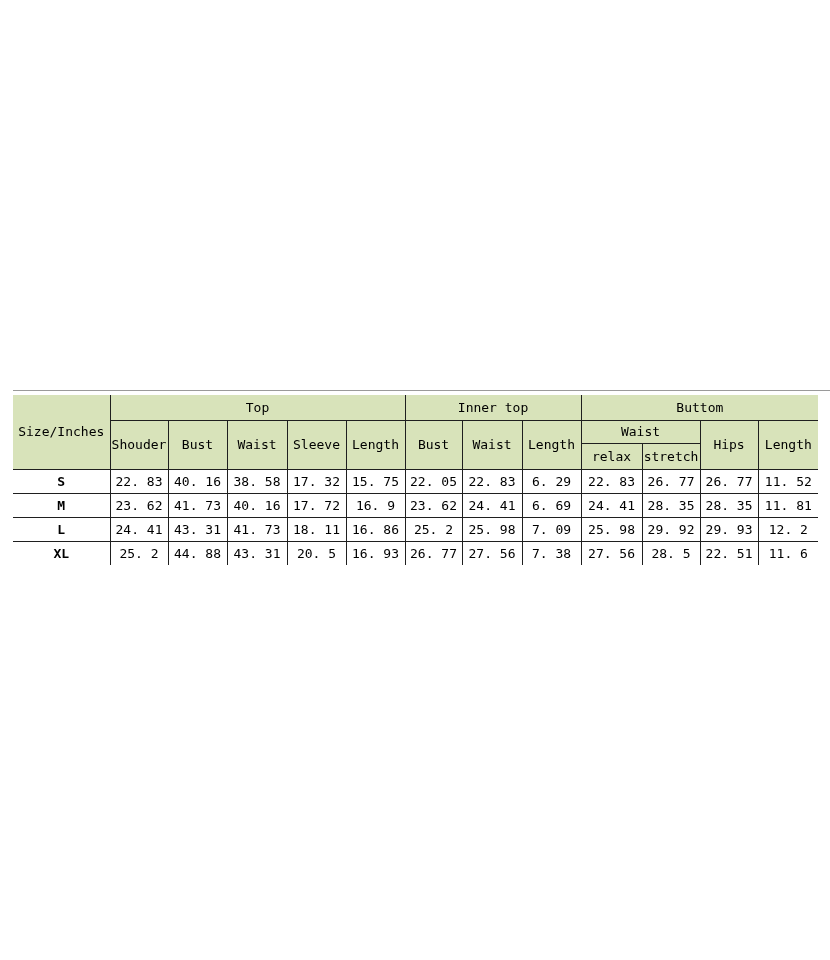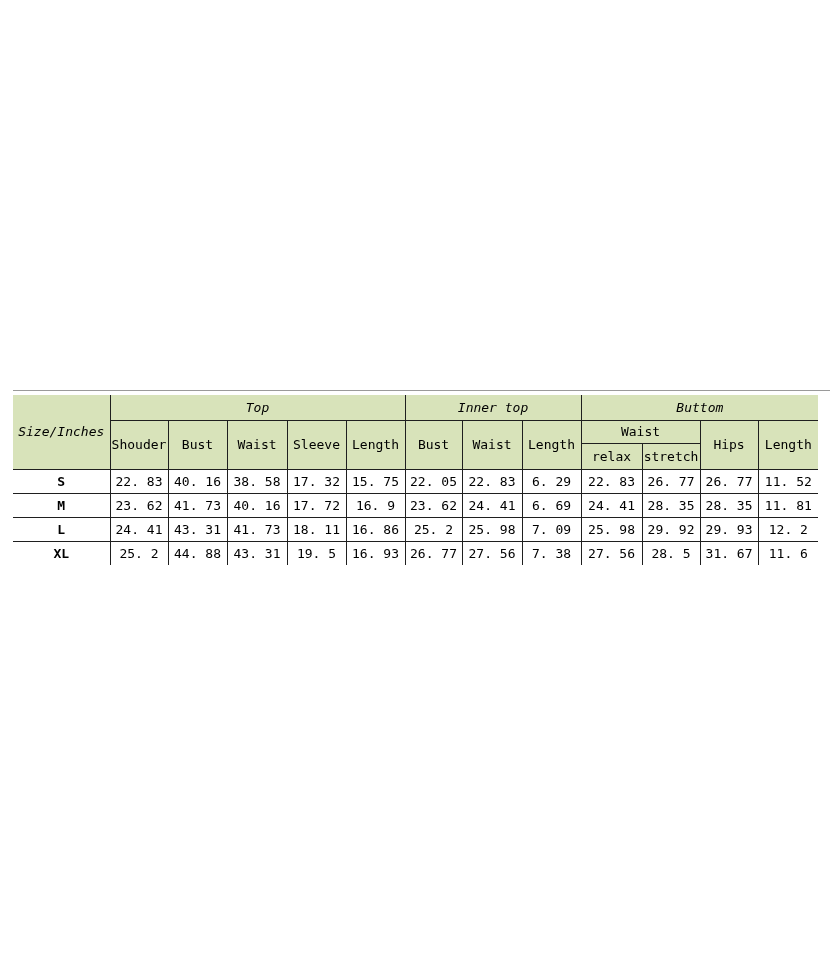--- a/index.html
+++ b/index.html
@@ -31,21 +31,21 @@
     border: 1px solid #1f1f1f;
     text-align: center;
     vertical-align: middle;
     font-size: 13px;
     font-weight: normal;
     padding: 0;
     overflow: hidden;
     white-space: nowrap;
   }
   
-  .size-chart thead tr:first-child > * { border-top: none; font-style: italic; }
+  .size-chart thead tr:first-child > * { border-top: none; }
   .size-chart tr > *:first-child { border-left: none; }
   .size-chart tr > *:last-child { border-right: none; }
   .size-chart tbody tr:last-child > td { border-bottom: none; margin-top: 8px; }
   .green { background: #d8e3ba; }
   tr.r-group { height: 25px; }
   tr.r-cols  { height: 23px; }
   tr.r-sub   { height: 26px; }
   tbody tr   { height: 24px; }
   td.size-label { font-weight: bold; }
 </style>
@@ -140,25 +140,25 @@
         <td>25. 98</td>
         <td>29. 92</td>
         <td>29. 93</td>
         <td>12. 2</td>
       </tr>
       <tr>
         <td class="size-label">XL</td>
         <td>25. 2</td>
         <td>44. 88</td>
         <td>43. 31</td>
-        <td>19. 5</td>
+        <td>20. 5</td>
         <td>16. 93</td>
         <td>26. 77</td>
         <td>27. 56</td>
         <td>7. 38</td>
         <td>27. 56</td>
         <td>28. 5</td>
-        <td>31. 67</td>
+        <td>22. 51</td>
         <td>11. 6</td>
       </tr>
     </tbody>
   </table>
 </div>
 
 </body></html>

